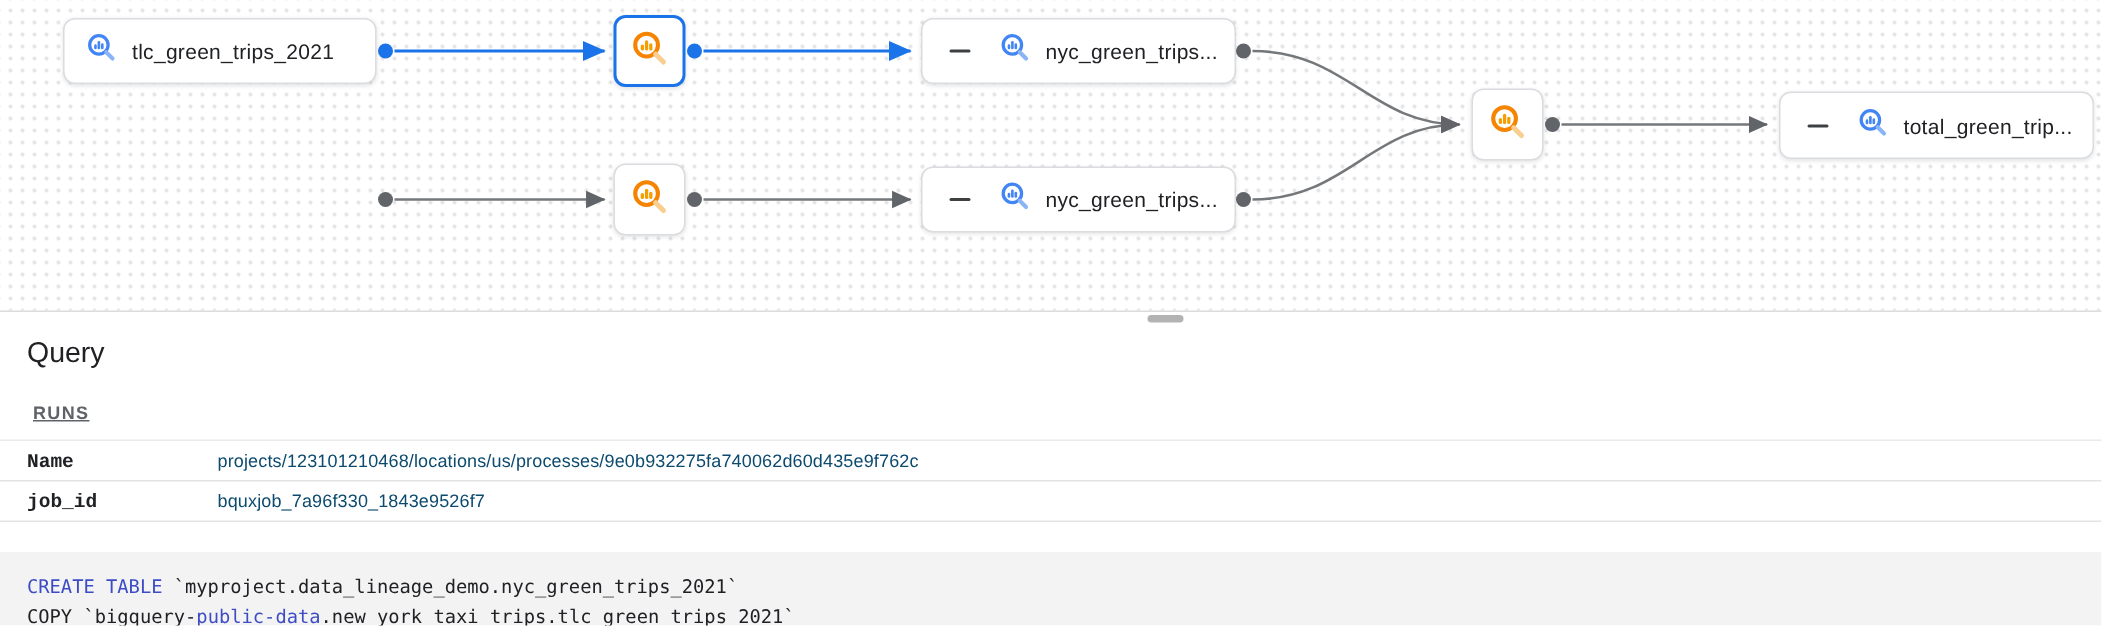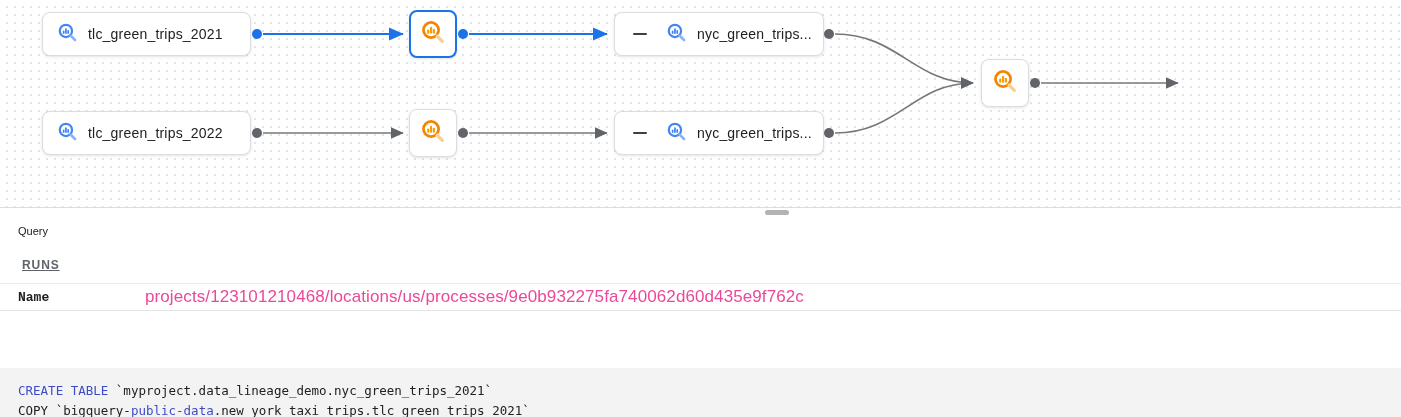--- a/index.html
+++ b/index.html
@@ -28,33 +28,33 @@
     letter-spacing:.2px; white-space:nowrap; }
   .collapse { width:17px; height:17px; display:flex; align-items:center;
     justify-content:center; margin-right:9px; cursor:pointer; }
   .collapse i { display:block; width:14px; height:2px; background:#3c4043; border-radius:1px; }
   .bq { display:block; }
 
   
   .panel { position:relative; width:1401px; height:209px; background:#fff; }
   .drag-handle { position:absolute; left:765px; top:2px; width:24px; height:5px;
     background:#b3b3b3; border-radius:2.5px; cursor:row-resize; }
-  .panel-title { padding:17px 0 0 18px; font-size:11px; font-weight:400; color:#202124; }
+  .panel-title { padding:17px 0 0 18px; font-size:19px; font-weight:400; color:#202124; }
 
   .tabs { display:flex; margin-top:13px; border-bottom:1px solid #e8eaed; }
   .tab { height:33px; display:inline-flex; align-items:center; padding:0 20px;
     font-size:12px; font-weight:bold; letter-spacing:.9px; color:#5f6368;
     cursor:pointer; border-bottom:3px solid transparent; }
   .tab.active { color:#1a73e8; border-bottom-color:#1a73e8; }
   .tab.runs { padding:0 22px;text-decoration:underline; }
 
   .kv-row { display:flex; align-items:center; height:27px;
     border-bottom:1px solid #e3e3e3; font-size:13px; }
   .kv-row .key { width:145px; padding-left:18px; font-weight:bold; color:#202124;font-family:Liberation Mono, monospace; }
-  .kv-row .val { color:#ec4899; font-size:17px; letter-spacing:.1px; }
+  .kv-row .val { color:#0c4a6e; font-size:12px; letter-spacing:.1px; }
 
   .code {
     position:absolute; left:0; right:0; top:160px; bottom:0;
     background:#f3f3f4; padding:13px 10px 0 18px;
     font-family:"DejaVu Sans Mono", monospace; font-size:12.5px;
     line-height:20px; color:#202124; white-space:pre;
   }
   .code .kw { color:#3e4cc4; }
 </style>
 </head>
@@ -125,32 +125,20 @@
         <circle cx="10.2" cy="10.2" r="7" fill="none" stroke="#4285f4" stroke-width="2.5"></circle>
         <line x1="15.8" y1="15.8" x2="20.6" y2="20.6" stroke="#8ab4f8" stroke-width="3.1" stroke-linecap="round"></line>
         <rect x="6.6" y="9.8" width="2" height="3.8" rx="1" fill="#4285f4"></rect>
         <rect x="9.2" y="7.2" width="2" height="6.4" rx="1" fill="#4285f4"></rect>
         <rect x="11.8" y="9" width="2" height="4.6" rx="1" fill="#4285f4"></rect>
       </svg>
     </span>
     <span class="label">nyc_green_trips...</span>
   </div>
 
-  <div class="node table" style="left:42px; top:111px; width:209px;">
-    <span class="bq">
-      <svg width="21" height="21" viewBox="0 0 24 24">
-        <circle cx="10.2" cy="10.2" r="7" fill="none" stroke="#4285f4" stroke-width="2.5"></circle>
-        <line x1="15.8" y1="15.8" x2="20.6" y2="20.6" stroke="#8ab4f8" stroke-width="3.1" stroke-linecap="round"></line>
-        <rect x="6.6" y="9.8" width="2" height="3.8" rx="1" fill="#4285f4"></rect>
-        <rect x="9.2" y="7.2" width="2" height="6.4" rx="1" fill="#4285f4"></rect>
-        <rect x="11.8" y="9" width="2" height="4.6" rx="1" fill="#4285f4"></rect>
-      </svg>
-    </span>
-    <span class="label">tlc_green_trips_2022</span>
-  </div>
 
   <div class="node process" style="left:409px; top:109px;">
     <span class="bq">
       <svg width="26" height="26" viewBox="0 0 24 24">
         <circle cx="10.2" cy="10.2" r="7" fill="none" stroke="#f58400" stroke-width="2.5"></circle>
         <line x1="15.8" y1="15.8" x2="20.6" y2="20.6" stroke="#f8cf90" stroke-width="3.1" stroke-linecap="round"></line>
         <rect x="6.6" y="9.8" width="2" height="3.8" rx="1" fill="#f59e00"></rect>
         <rect x="9.2" y="7.2" width="2" height="6.4" rx="1" fill="#f59e00"></rect>
         <rect x="11.8" y="9" width="2" height="4.6" rx="1" fill="#f59e00"></rect>
       </svg>
@@ -178,31 +166,50 @@
       <svg width="26" height="26" viewBox="0 0 24 24">
         <circle cx="10.2" cy="10.2" r="7" fill="none" stroke="#f58400" stroke-width="2.5"></circle>
         <line x1="15.8" y1="15.8" x2="20.6" y2="20.6" stroke="#f8cf90" stroke-width="3.1" stroke-linecap="round"></line>
         <rect x="6.6" y="9.8" width="2" height="3.8" rx="1" fill="#f59e00"></rect>
         <rect x="9.2" y="7.2" width="2" height="6.4" rx="1" fill="#f59e00"></rect>
         <rect x="11.8" y="9" width="2" height="4.6" rx="1" fill="#f59e00"></rect>
       </svg>
     </span>
   </div>
 
+  <div class="node table" style="left:1186px; top:61px; width:210px; height:45px; padding-left:18px;">
+    <span class="collapse">
+        <i></i>
+      </span>
+    <span class="bq">
+      <svg width="21" height="21" viewBox="0 0 24 24">
+        <circle cx="10.2" cy="10.2" r="7" fill="none" stroke="#4285f4" stroke-width="2.5"></circle>
+        <line x1="15.8" y1="15.8" x2="20.6" y2="20.6" stroke="#8ab4f8" stroke-width="3.1" stroke-linecap="round"></line>
+        <rect x="6.6" y="9.8" width="2" height="3.8" rx="1" fill="#4285f4"></rect>
+        <rect x="9.2" y="7.2" width="2" height="6.4" rx="1" fill="#4285f4"></rect>
+        <rect x="11.8" y="9" width="2" height="4.6" rx="1" fill="#4285f4"></rect>
+      </svg>
+    </span>
+    <span class="label">total_green_trip...</span>
+  </div>
 </div>
 
 <div class="panel">
   <div class="drag-handle"></div>
 
   <div class="panel-title">Query</div>
 
   <div class="tabs">
     <div class="tab runs">RUNS</div>
   </div>
 
   <div class="kv-row">
     <div class="key">Name</div>
     <div class="val">projects/123101210468/locations/us/processes/9e0b932275fa740062d60d435e9f762c</div>
   </div>
+  <div class="kv-row">
+    <div class="key">job_id</div>
+    <div class="val">bquxjob_7a96f330_1843e9526f7</div>
+  </div>
 
   <div class="code"><span><span class="kw">CREATE TABLE</span><span> `myproject.data_lineage_demo.nyc_green_trips_2021`</span></span>
 <span><span>COPY</span><span> `bigquery-</span><span class="kw">public-data</span><span>.new_york_taxi_trips.tlc_green_trips_2021`</span></span></div>
 </div>
 
 </body></html>

